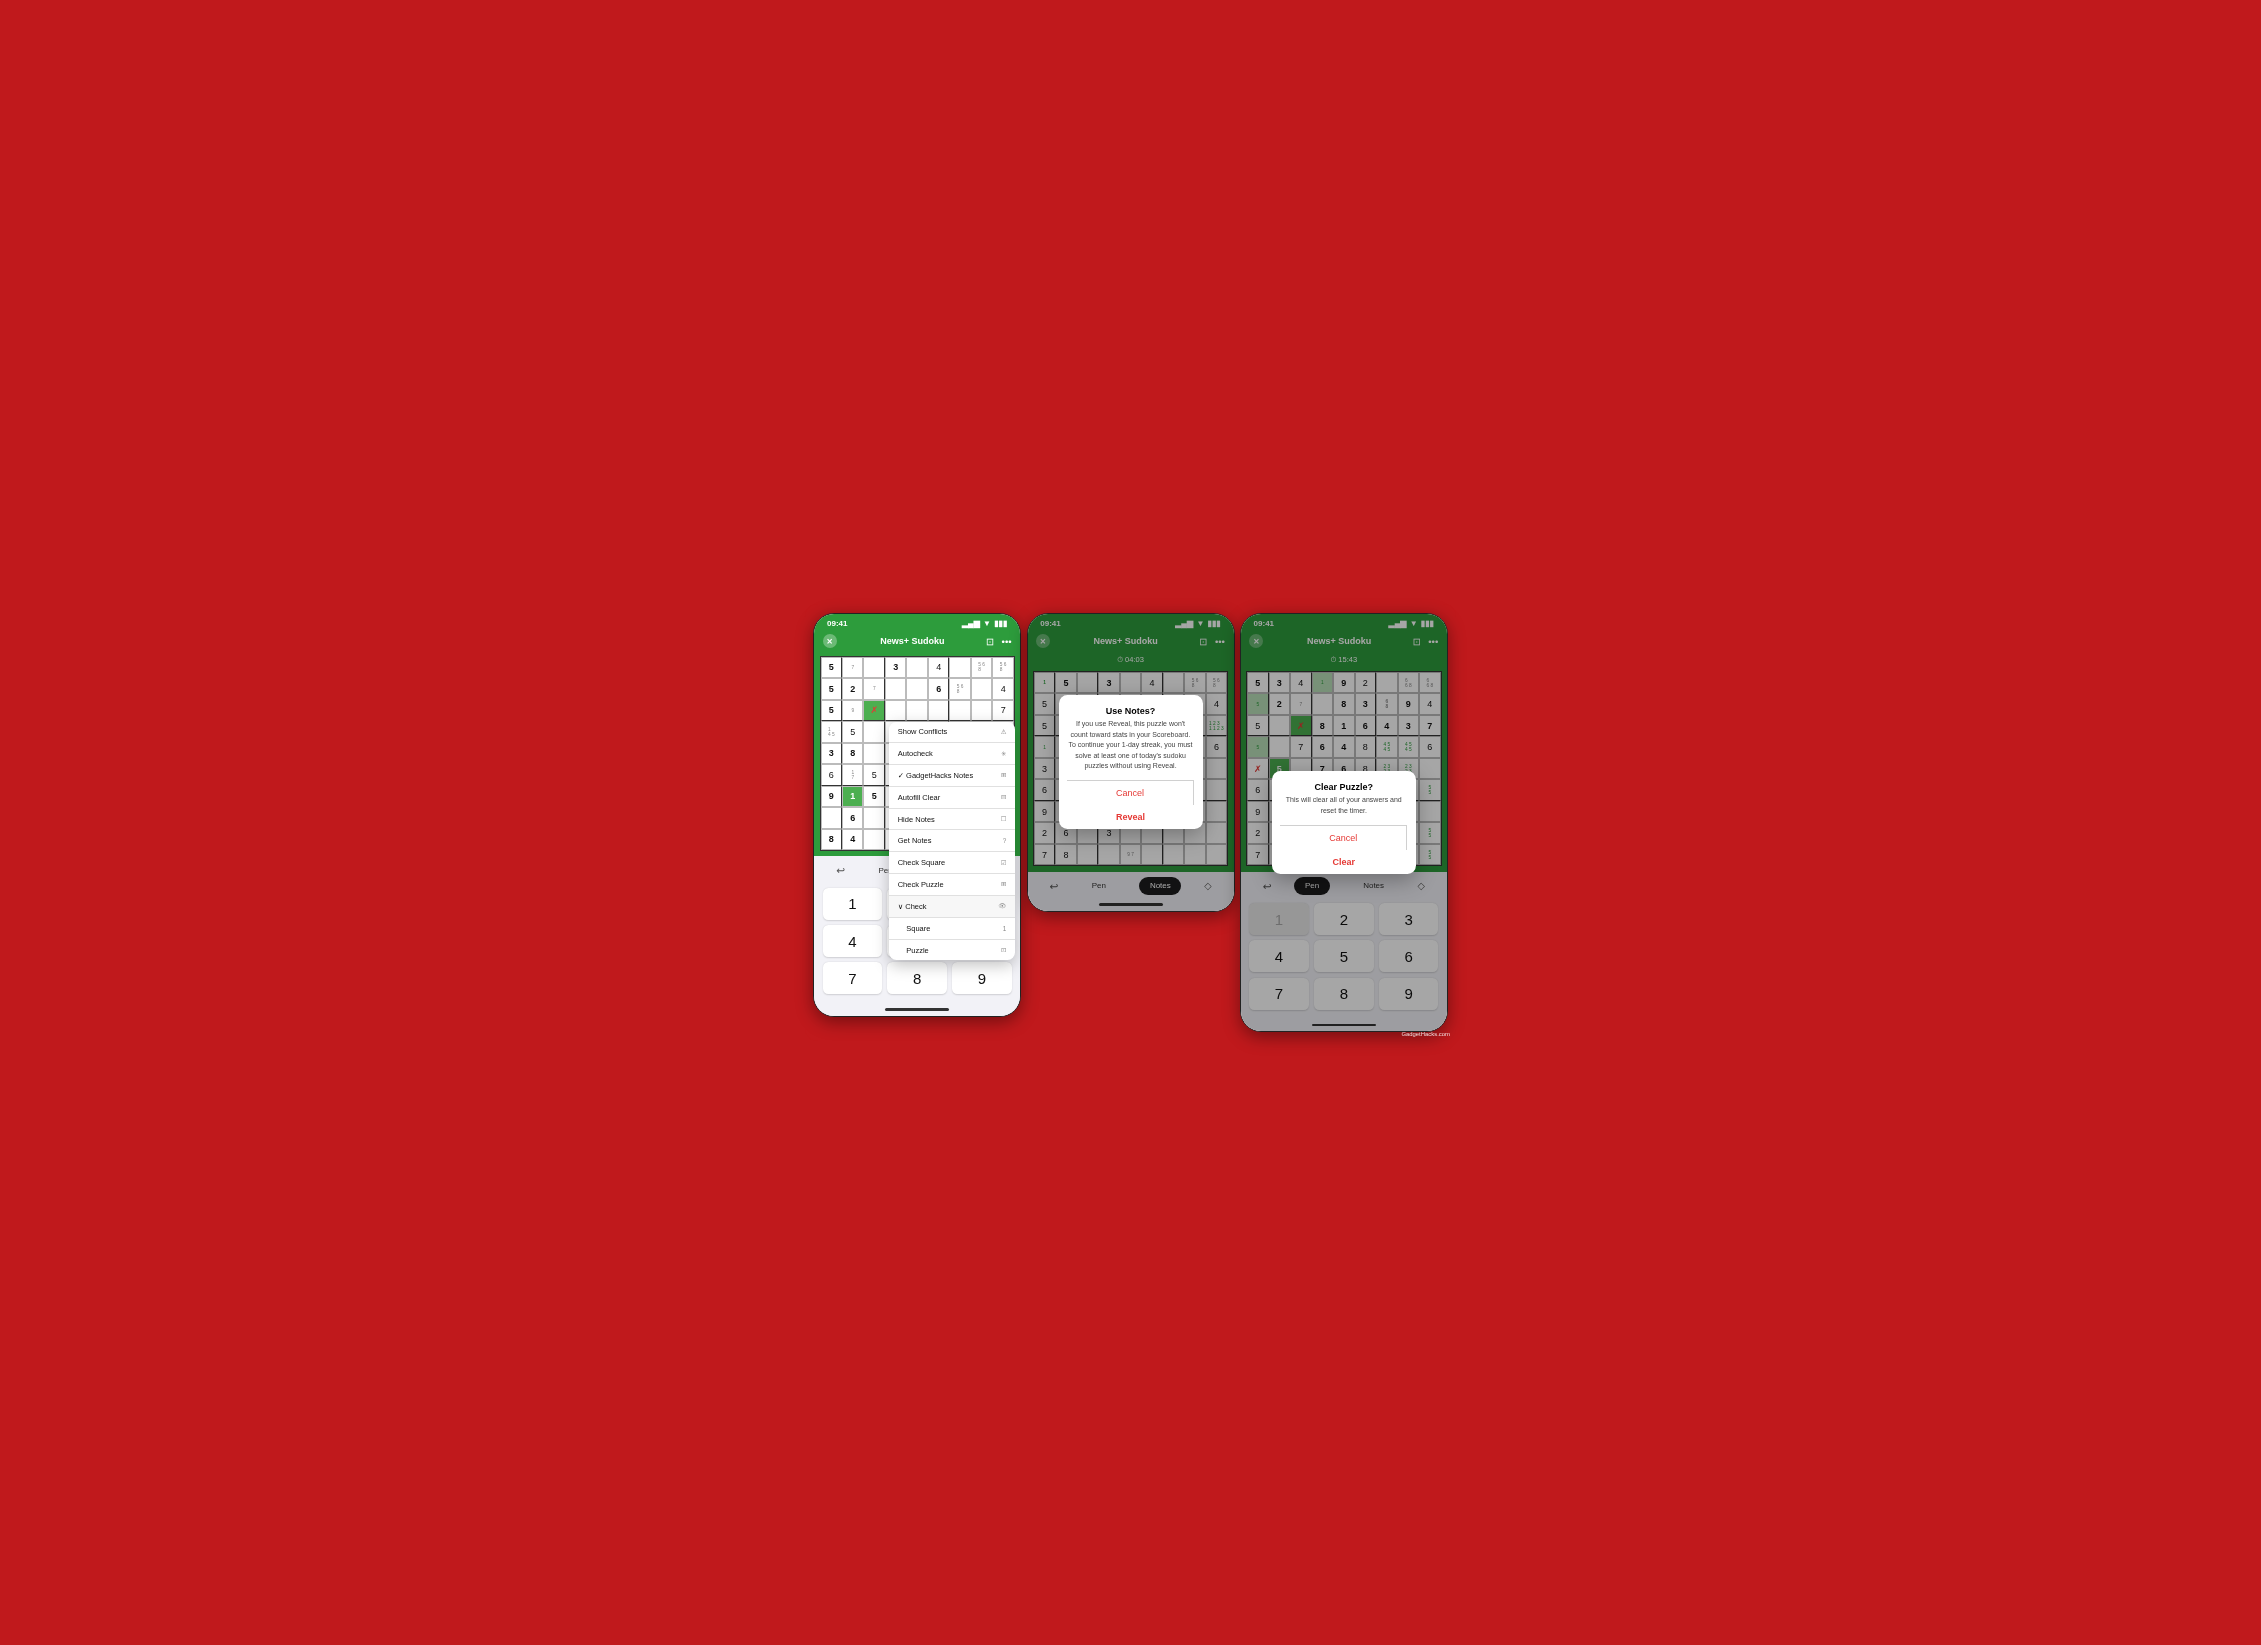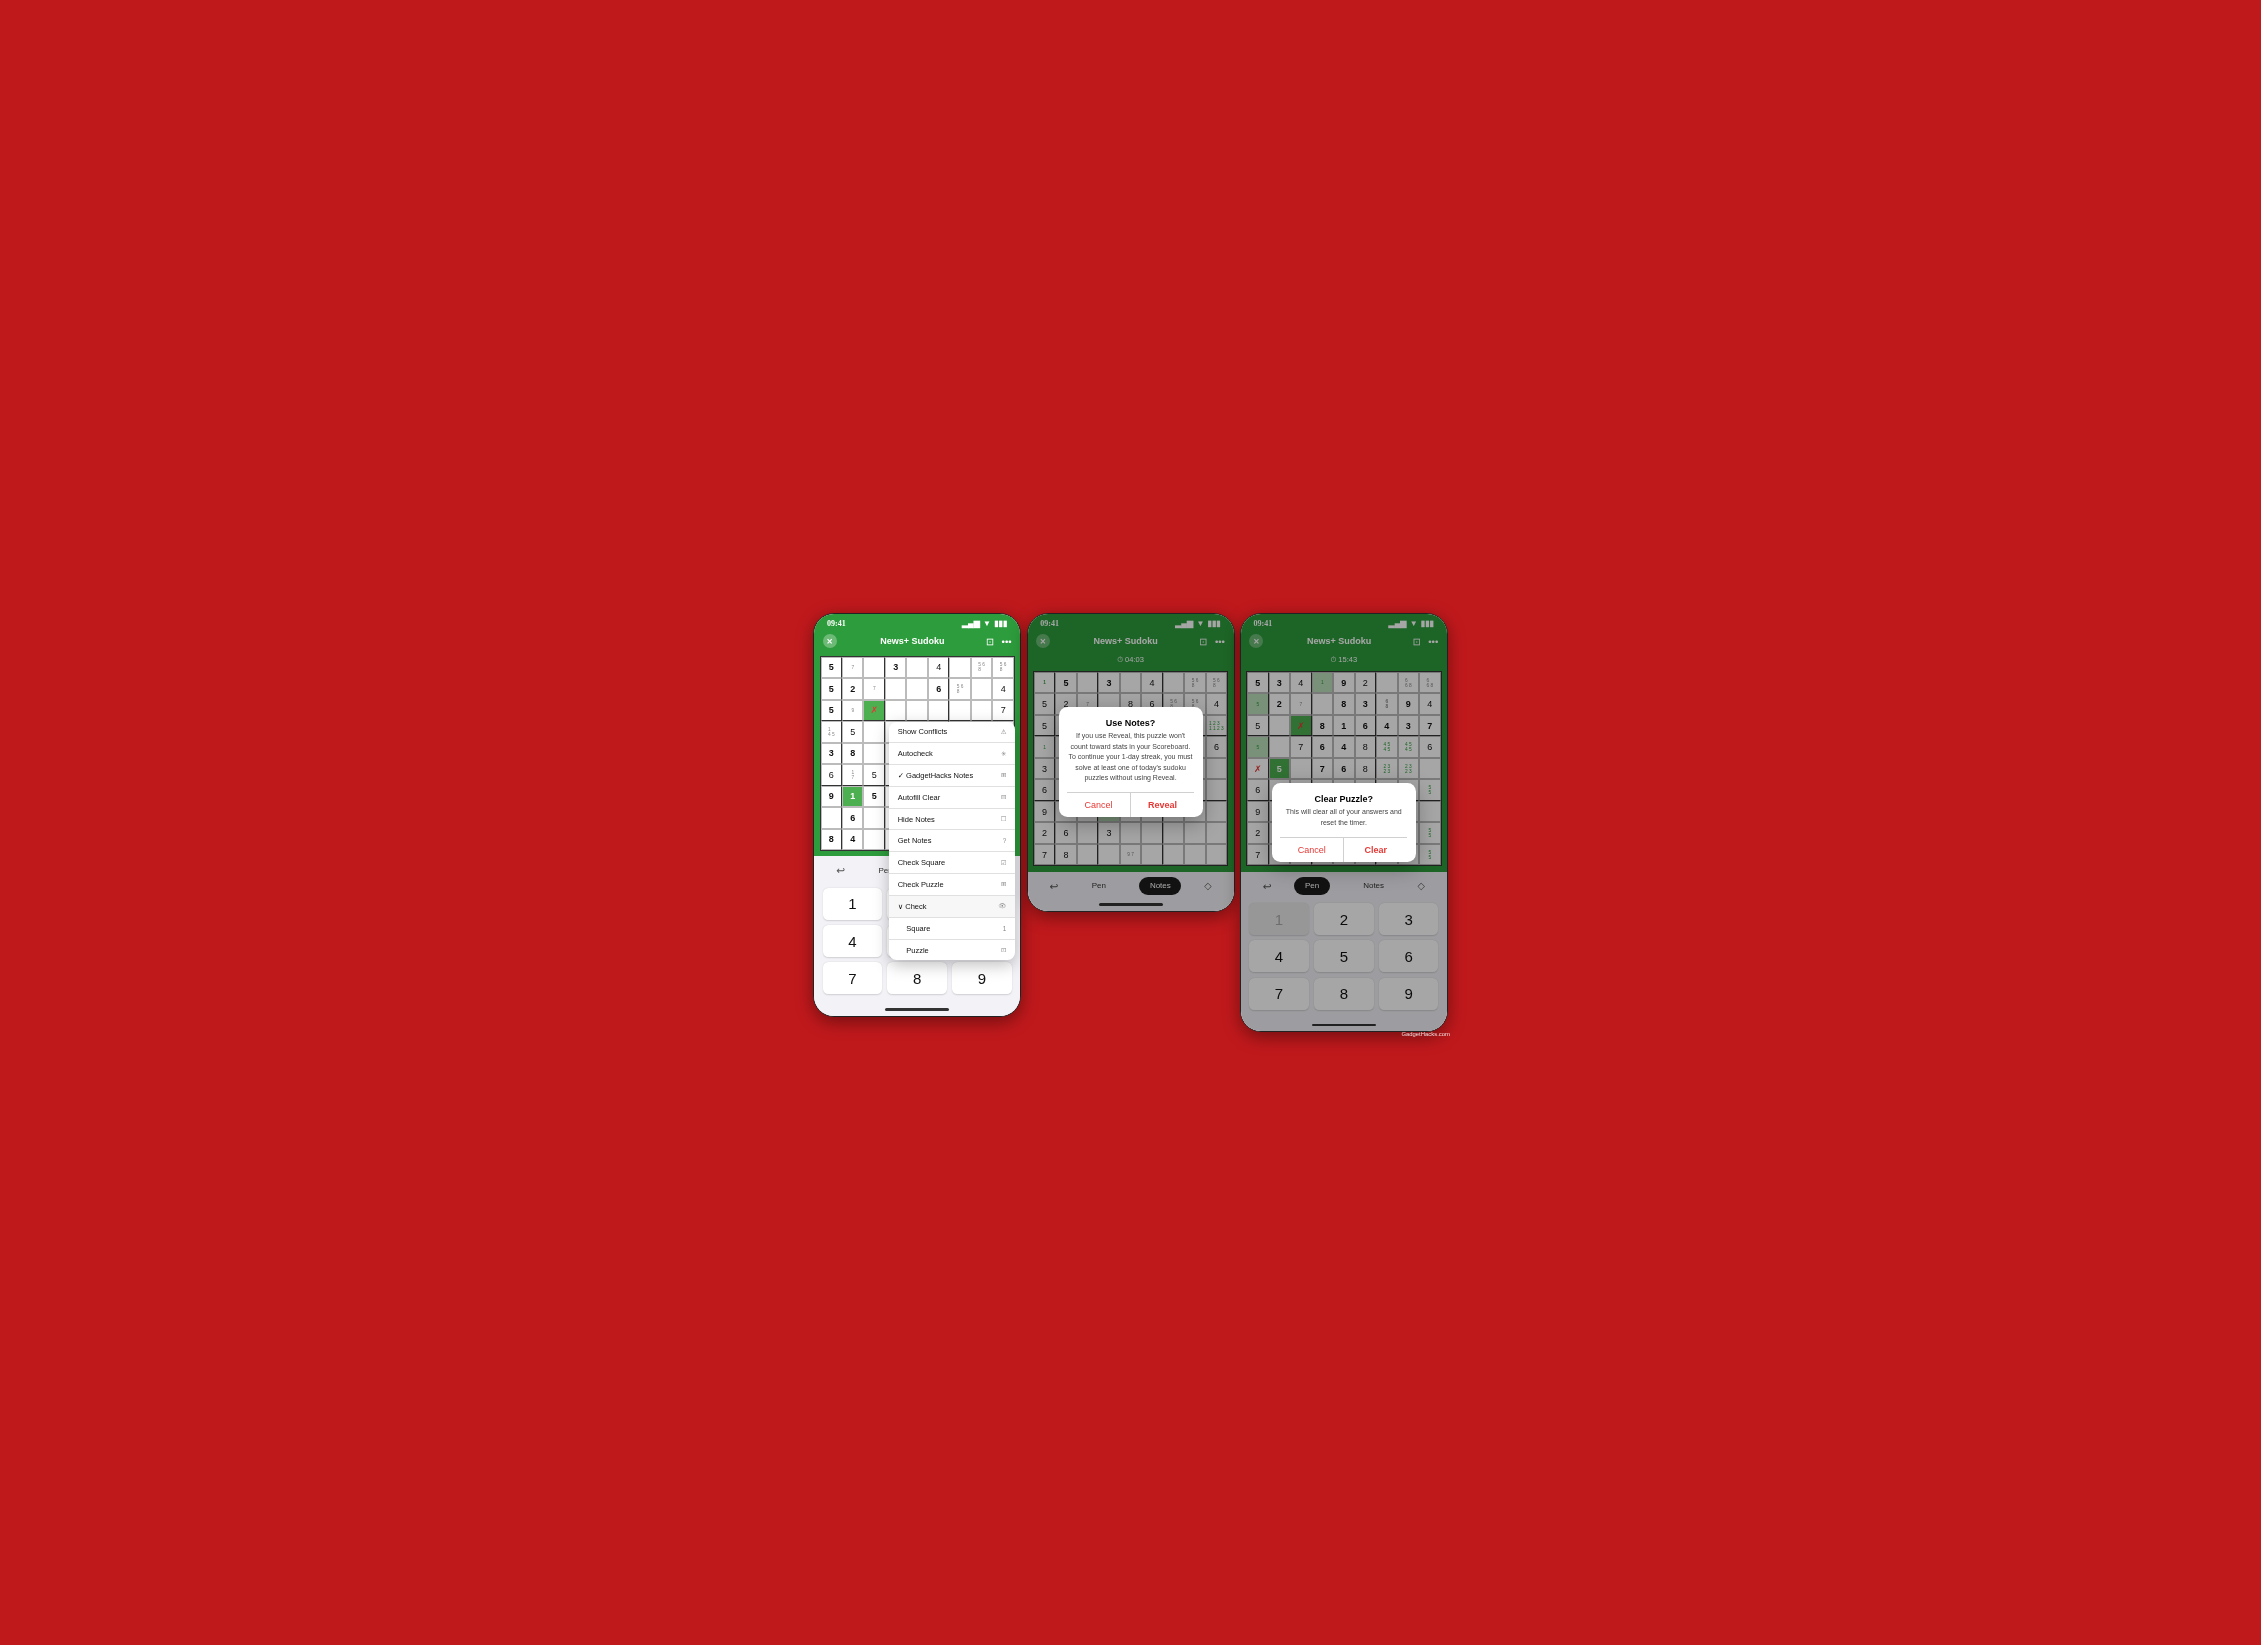--- a/index.html
+++ b/index.html
@@ -32,21 +32,20 @@
     
     .status-bar {
       background: #2d9c3c;
       display: flex;
       justify-content: space-between;
       align-items: center;
       padding: 5.3px 12.8px 3.2px;
       color: white;
       font-size: 8px;
       font-weight: 600;
-      font-family: Liberation Serif, serif;
     }
     .status-right {
       display: flex;
       gap: 3.2px;
       align-items: center;
     }
     
     .nav-bar {
       background: #2d9c3c;
       display: flex;
@@ -220,20 +219,21 @@
     .dialog-message {
       font-size: 7px;
       color: #444;
       text-align: center;
       line-height: 1.5;
       margin-bottom: 8.5px;
     }
     .dialog-actions {
       display: flex;
       border-top: 0.3px solid #d0d0d0;
+      flex-direction: column;
     }
     .dialog-btn {
       flex: 1;
       padding: 7px 0;
       text-align: center;
       font-size: 9px;
       font-weight: 500;
       color: #e53935;
       cursor: pointer;
       border: none;

